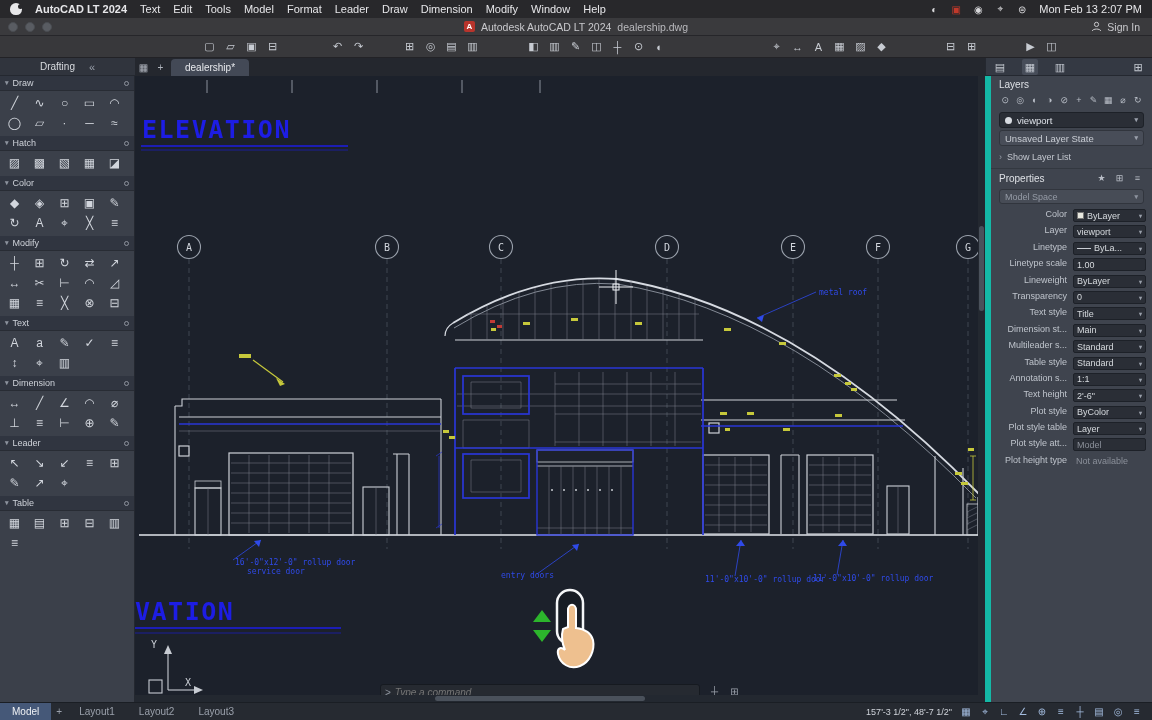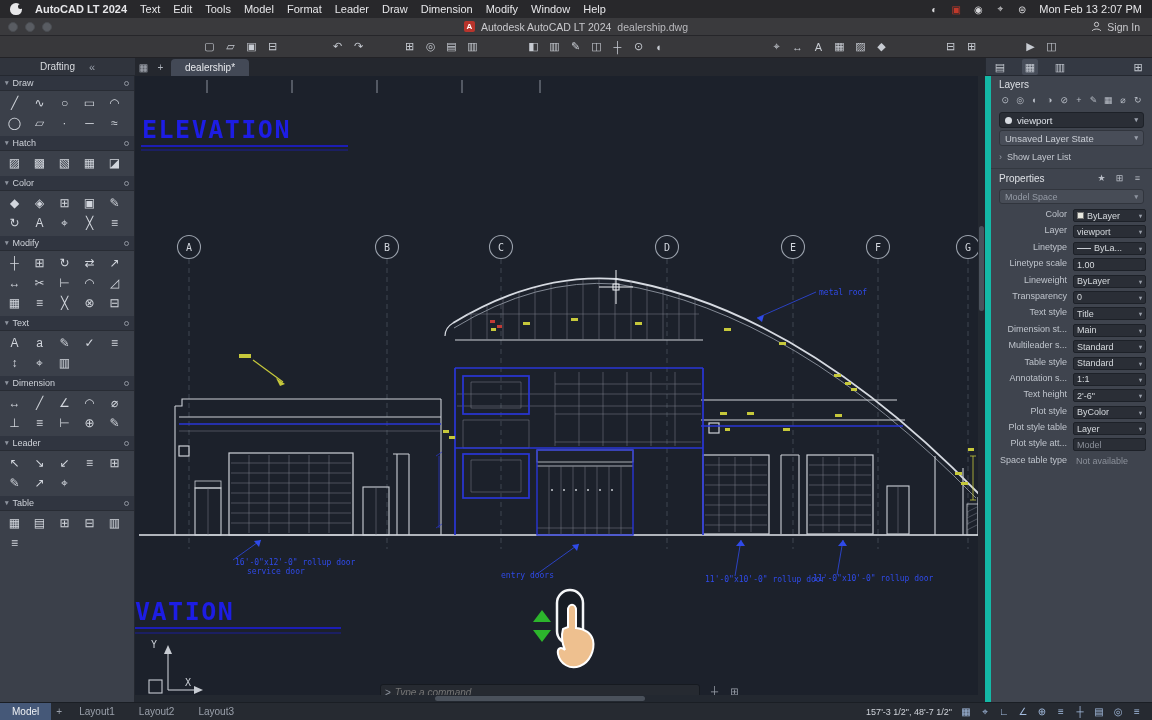--- a/index.html
+++ b/index.html
@@ -733,21 +733,21 @@
             <b class="caret">▾</b>
           </span>
       </div>
       <div class="prow">
         <span class="plab">Plot style att...</span>
         <span class="pval dim">
             <span>Model</span>
           </span>
       </div>
       <div class="prow plain">
-        <span class="plab">Space table type</span>
+        <span class="plab">Plot height type</span>
         <span class="pval">
             <span>Not available</span>
           </span>
       </div>
     </div>
   </div>
 
   <div class="statusbar">
     <div class="sbtab active">Model</div>
     <div class="sbplus">+</div>

